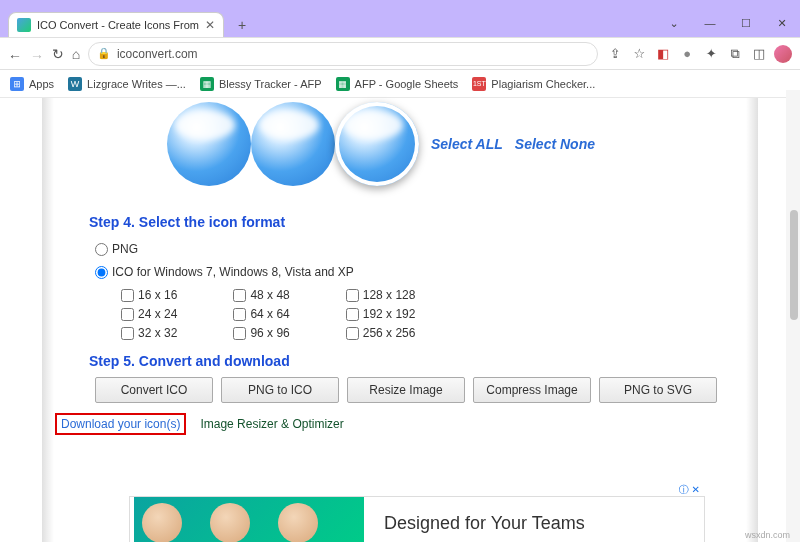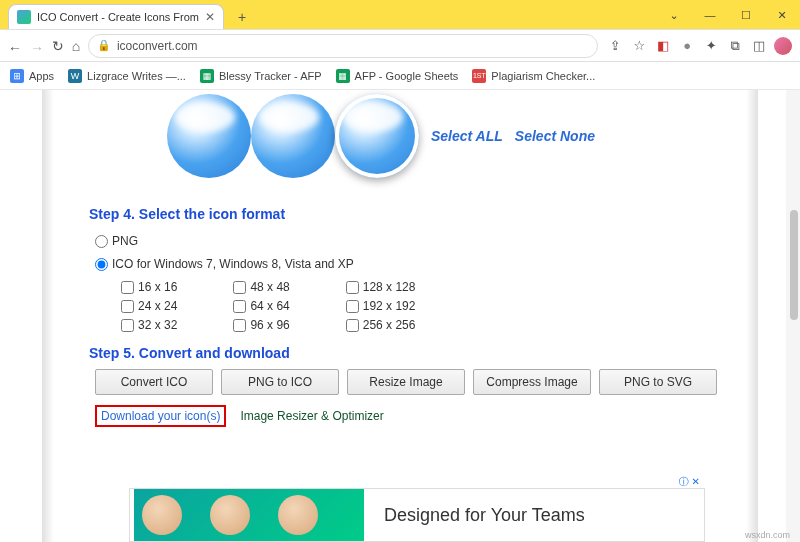--- a/index.html
+++ b/index.html
@@ -1,17 +1,17 @@
 <!DOCTYPE html>
 <html><head>
 <meta charset="utf-8">
 <style>
 *{box-sizing:border-box;margin:0;padding:0;font-family:Arial,sans-serif}
 body{background:#fff;font-size:12px;color:#333;width:800px;height:542px;overflow:hidden;position:relative}
-.titlebar{height:30px;background:#fde047;display:flex;align-items:flex-end;border-bottom:1px solid #e0e0e0}
+.titlebar{height:38px;background:#c4b5fd;display:flex;align-items:flex-end;border-bottom:1px solid #e0e0e0}
 .tab{display:flex;align-items:center;gap:6px;background:#fff;border:1px solid #ccc;border-bottom:none;border-radius:8px 8px 0 0;padding:5px 8px;margin-left:8px;font-size:11px;min-width:180px;position:relative}
 .tab .favicon{width:14px;height:14px;background:linear-gradient(135deg,#4aa3df,#2c7);border-radius:2px}
 .tab .close{margin-left:auto;color:#666;font-size:12px}
 .newtab{margin-left:6px;padding:4px 8px;color:#555;font-size:14px}
 .wincontrols{margin-left:auto;display:flex}
 .wincontrols div{width:36px;height:28px;display:flex;align-items:center;justify-content:center;color:#444;font-size:11px}
 .toolbar{height:32px;display:flex;align-items:center;gap:8px;padding:0 8px;border-bottom:1px solid #e0e0e0}
 .tbtn{width:20px;height:20px;display:flex;align-items:center;justify-content:center;color:#555;font-size:14px}
 .addr{flex:0 0 510px;height:24px;border:1px solid #ddd;border-radius:12px;display:flex;align-items:center;gap:6px;padding:0 8px;font-size:12px;color:#555}
 .lock{font-size:11px;color:#666}
@@ -31,21 +31,21 @@
 .cloud.sel{box-shadow:0 3px 8px rgba(0,0,0,.35),0 0 0 4px #fff inset}
 .selact{color:#2a6bd6;font-style:italic;font-weight:bold;font-size:14px;margin-left:12px}
 .step{color:#1d4ed8;font-weight:bold;font-size:14px;margin:10px 0 8px 34px}
 .opts{margin-left:40px;font-size:12px;color:#333;line-height:1.9}
 .opts label{display:flex;align-items:center;gap:4px}
 input[type=radio],input[type=checkbox]{margin:0}
 .sizes{display:flex;gap:56px;margin:2px 0 10px 66px;font-size:12px}
 .sizes div label{display:flex;align-items:center;gap:4px;line-height:1.6}
 .btns{display:flex;gap:8px;margin:6px 0 10px 40px}
 .btn{border:1px solid #aaa;background:linear-gradient(#f8f8f8,#e8e8e8);padding:5px 0;font-size:12px;text-align:center;border-radius:2px;width:118px}
-.links{margin-left:40px;display:flex;align-items:center;gap:14px;font-size:12px}
+.links{display:flex;align-items:center;gap:14px;font-size:12px}
 .dl{color:#2a6bd6;border:2px solid #d00;padding:2px 4px}
 .opt2{color:#14532d}
 .adbox{position:absolute;left:74px;right:40px;bottom:0;height:54px;border:1px solid #ddd;display:flex;align-items:center;gap:20px;padding-left:4px}
 .adclose{position:absolute;right:4px;top:-14px;font-size:10px;color:#1a73e8}
 .adimg{height:52px;width:230px;background:linear-gradient(135deg,#0aa4a0,#0c8);position:relative;display:flex;align-items:center;gap:28px;padding-left:8px}
 .face{width:40px;height:40px;border-radius:50%;background:radial-gradient(circle at 40% 35%,#f3d6b8,#d9a87b)}
 .adtxt{font-size:18px;color:#333}
 .scroll{position:absolute;right:0;top:90px;bottom:0;width:14px;background:#f5f5f5}
 .thumb{position:absolute;right:2px;top:120px;width:8px;height:110px;background:#c4c4c4;border-radius:4px}
 .wm{position:absolute;right:10px;bottom:2px;font-size:9px;color:#aaa}

